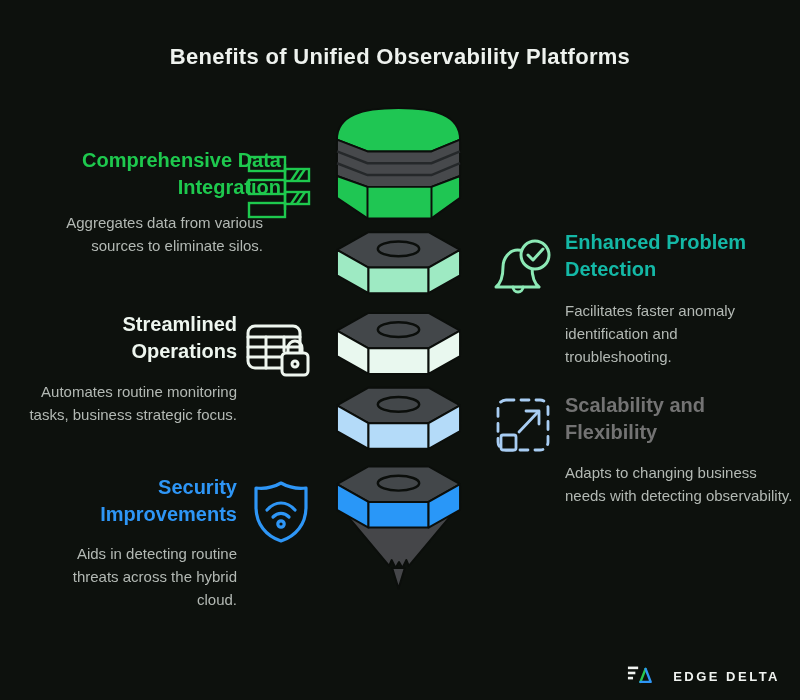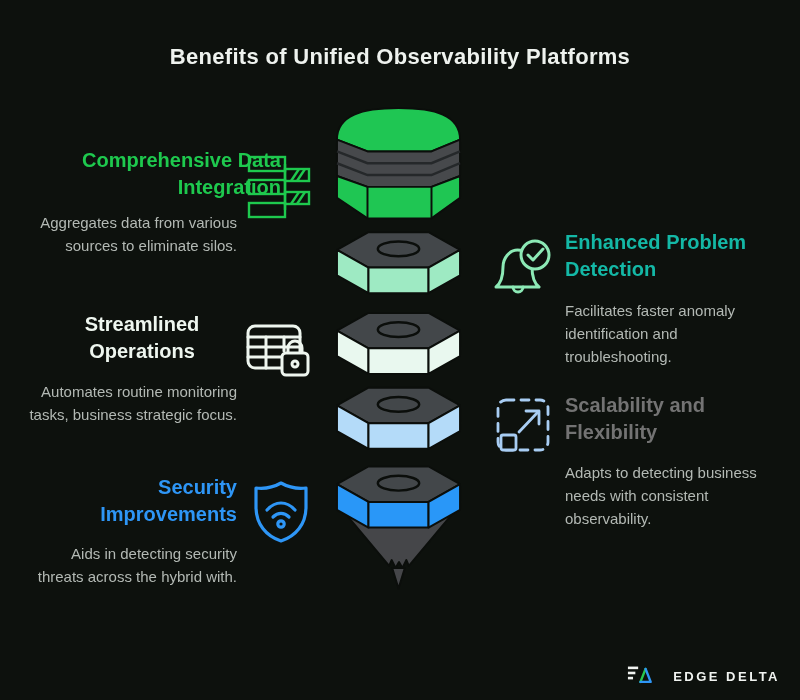--- a/index.html
+++ b/index.html
@@ -13,21 +13,21 @@
   .title{
     top:44px;left:0;width:800px;text-align:center;
     font-size:22px;font-weight:700;letter-spacing:.3px;
   }
   .heading{font-size:20px;font-weight:700;line-height:27px;}
   .desc{font-size:15px;line-height:23px;color:#b3b9b4;}
   .left-text{text-align:right;}
   .right-text{text-align:left;}
   
   .l1-head{top:147px;left:0;width:237px;}
-  .l1-desc{top:211px;left:0;width:237px;}
+  .l1-desc{top:211px;left:0;width:237px;padding-left:26px;}
   .l2-head{top:311px;left:47px;width:190px;}
   .l2-desc{top:380px;left:25px;width:212px;}
   .l3-head{top:474px;left:47px;width:190px;text-align:right;}
   .l3-desc{top:542px;left:30px;width:207px;}
   
   .r1-head{top:229px;left:565px;width:205px;}
   .r1-desc{top:299px;left:565px;width:212px;}
   .r2-head{top:392px;left:565px;width:205px;}
   .r2-desc{top:461px;left:565px;width:228px;}
   
@@ -108,38 +108,38 @@
     <line x1="38" y1="10" x2="38" y2="56"></line>
     <rect x="38" y="15" width="24" height="12"></rect>
     <line x1="44" y1="27" x2="52" y2="15"></line>
     <line x1="50" y1="27" x2="58" y2="15"></line>
     <rect x="38" y="38" width="24" height="12"></rect>
     <line x1="44" y1="50" x2="52" y2="38"></line>
     <line x1="50" y1="50" x2="58" y2="38"></line>
   </svg>
 </span>
 
-<div class="abs heading left-text l2-head" style="color: rgb(238, 246, 239); text-align: center;">Streamlined Operations</div>
+<div class="abs heading left-text l2-head" style="color: rgb(238, 246, 239);">Streamlined Operations</div>
 <div class="abs desc left-text l2-desc">Automates routine monitoring tasks, business strategic focus.</div>
 <span class="abs icon ic2" style="color: rgb(238, 246, 239);">
   <svg width="68" height="70" viewBox="0 0 68 70" fill="none" stroke="currentColor" stroke-width="3" stroke-linecap="round" stroke-linejoin="round">
     <rect x="3" y="10" width="52" height="42" rx="7"></rect>
     <line x1="3" y1="21" x2="55" y2="21"></line>
     <line x1="3" y1="31" x2="55" y2="31"></line>
     <line x1="3" y1="41" x2="37" y2="41"></line>
     <line x1="21" y1="21" x2="21" y2="52"></line>
     <line x1="39" y1="21" x2="39" y2="35"></line>
     <path d="M43,37 V32 a7,7 0 0 1 14,0 V37"></path>
     <rect x="37" y="37" width="26" height="22" rx="4" fill="#0d110d"></rect>
     <circle cx="50" cy="48" r="3"></circle>
   </svg>
 </span>
 
 <div class="abs heading left-text l3-head" style="color: rgb(46, 150, 246);">Security Improvements</div>
-<div class="abs desc left-text l3-desc">Aids in detecting security threats across the hybrid with.</div>
+<div class="abs desc left-text l3-desc">Aids in detecting routine threats across the hybrid cloud.</div>
 <span class="abs icon ic3" style="color: rgb(46, 150, 246);">
   <svg width="62" height="64" viewBox="0 0 62 64" fill="none" stroke="currentColor" stroke-width="3.2" stroke-linecap="round" stroke-linejoin="round">
     <path d="M31,3 C38,7 47,9 56,8 V27 C56,44 46,56 31,61 C16,56 6,44 6,27 V8 C15,9 24,7 31,3 Z"></path>
     <path d="M17,30 C21,25.5 26,23 31,23 C36,23 41,25.5 45,30"></path>
     <path d="M23,37 C25.5,34.5 28,33.3 31,33.3 C34,33.3 36.5,34.5 39,37"></path>
     <circle cx="31" cy="44" r="3.2"></circle>
   </svg>
 </span>
 
 <div class="abs heading right-text r1-head" style="color: #14b8a6;">Enhanced Problem Detection</div>
@@ -147,21 +147,21 @@
 <span class="abs icon ic4" style="color: rgb(140, 233, 181);">
   <svg width="68" height="68" viewBox="0 0 68 68" fill="none" stroke="currentColor" stroke-width="3" stroke-linecap="round" stroke-linejoin="round">
     <path d="M8,51 C13,47 15,40 15,31 C15,21.5 22,14 29.5,14 C37,14 44,21.5 44,31 C44,40 46,47 51,51 Z"></path>
     <path d="M25,51 a5,5 0 0 0 10,0"></path>
     <circle cx="47" cy="19" r="14" fill="#0d110d"></circle>
     <path d="M40,19 L45,24 L55,13"></path>
   </svg>
 </span>
 
 <div class="abs heading right-text r2-head" style="color: #737373;">Scalability and Flexibility</div>
-<div class="abs desc right-text r2-desc">Adapts to detecting business needs with consistent observability.</div>
+<div class="abs desc right-text r2-desc">Adapts to changing business needs with detecting observability.</div>
 <span class="abs icon ic5" style="color: rgb(168, 205, 243);">
   <svg width="60" height="60" viewBox="0 0 60 60" fill="none" stroke="currentColor" stroke-width="2.8" stroke-linecap="round" stroke-linejoin="round">
     <rect x="4" y="4" width="50" height="50" rx="8" stroke-dasharray="8 7"></rect>
     <rect x="7" y="39" width="15" height="15" rx="2" fill="#0d110d"></rect>
     <line x1="25" y1="36" x2="43" y2="17"></line>
     <path d="M32,15 H45 V28"></path>
   </svg>
 </span>
 
 <div class="abs footer">

